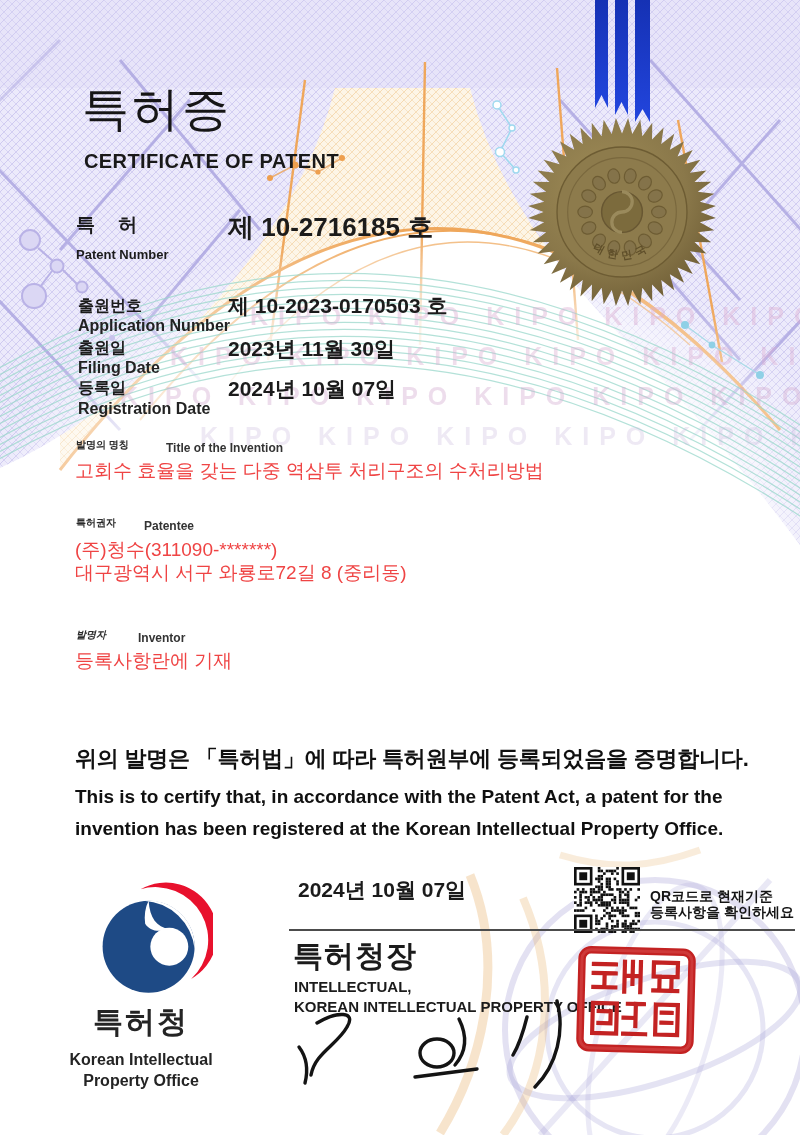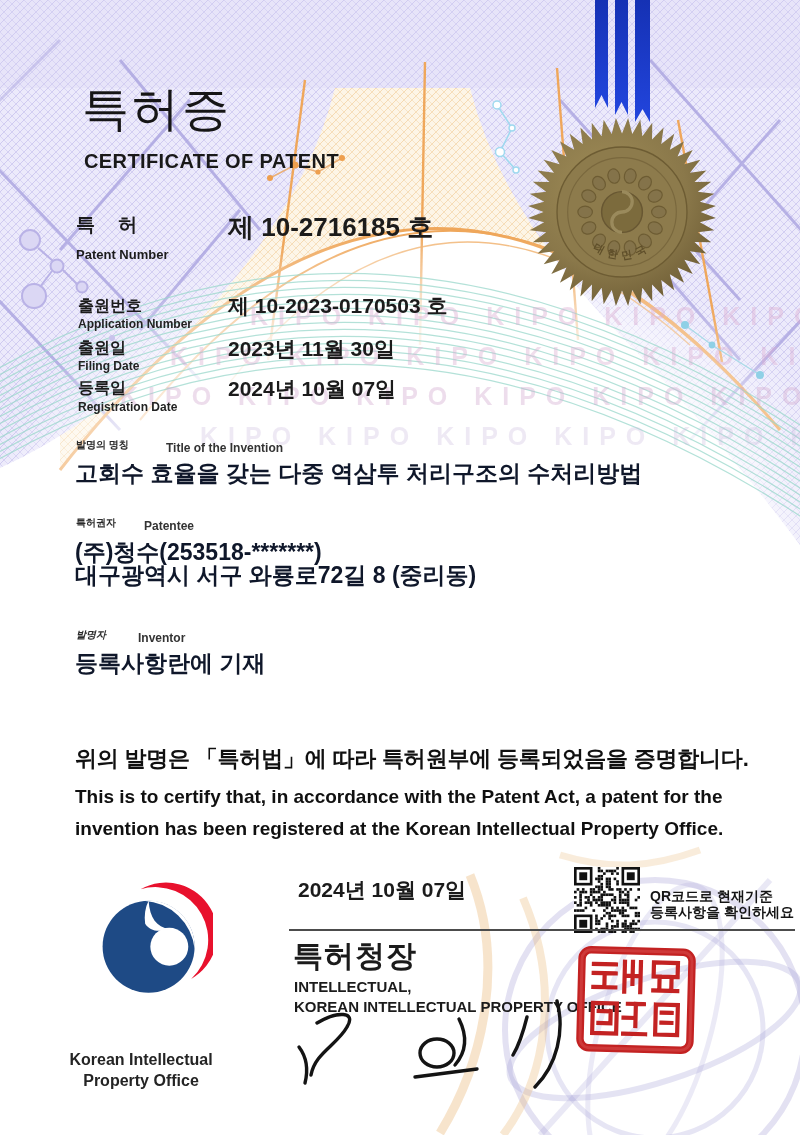--- a/index.html
+++ b/index.html
@@ -13,29 +13,29 @@
   svg{display:block;}
   
   .title-kr{left:82px;top:78px;font-size:47px;font-weight:400;letter-spacing:3px;color:#161616;}
   .title-en{left:84px;top:150px;font-size:20px;font-weight:800;letter-spacing:.4px;color:#191919;}
 
   .r1-label{left:76px;top:212px;font-size:19px;font-weight:800;letter-spacing:9px;}
   .r1-en{left:76px;top:247px;font-size:13px;font-weight:700;}
   .r1-value{left:228px;top:210px;font-size:26px;font-weight:800;}
 
   .f-label{font-size:16px;font-weight:800;}
-  .f-en{font-size:12px;font-weight:700;color:#222;}
+  .f-en{font-size:16px;font-weight:700;color:#222;}
   .f-value{font-size:21px;font-weight:800;}
   .r2-label{left:78px;top:296px;} .r2-en{left:78px;top:317px;} .r2-value{left:228px;top:292px;}
   .r3-label{left:78px;top:338px;} .r3-en{left:78px;top:359px;} .r3-value{left:228px;top:335px;}
   .r4-label{left:78px;top:378px;} .r4-en{left:78px;top:400px;} .r4-value{left:228px;top:375px;}
 
   .sec-label{font-size:10px;font-weight:800;color:#2a2a2a;}
   .sec-en{font-size:12px;font-weight:700;color:#333;}
-  .sec-value{font-size:23px;font-weight:700;color:#0f172a;}
+  .sec-value{font-size:19px;font-weight:400;color:#ef4444;}
   .inv-label{left:76px;top:438px;} .inv-en{left:166px;top:441px;} .inv-value{left:75px;top:458px;}
   .pat-label{left:76px;top:516px;} .pat-en{left:144px;top:519px;}
   .pat-name{left:75px;top:537px;} .pat-addr{left:75px;top:560px;}
   .invr-label{left:76px;top:628px;font-style:italic;} .invr-en{left:138px;top:631px;} .invr-value{left:75px;top:648px;}
 
   .stmt-kr{left:75px;top:744px;font-size:22px;font-weight:800;color:#101010;letter-spacing:-.2px;}
   .stmt-en{left:75px;top:781px;width:706px;font-size:19px;font-weight:800;line-height:32px;color:#101010;}
 
   .issue-date{left:298px;top:876px;font-size:21px;font-weight:700;}
   .qr-caption{left:650px;top:888px;font-size:14px;font-weight:800;line-height:16px;color:#151515;}
@@ -233,21 +233,21 @@
   <div class="abs f-label r4-label">등록일</div>
   <div class="abs f-en r4-en">Registration Date</div>
   <div class="abs f-value r4-value">2024년 10월 07일</div>
 
   <div class="abs sec-label inv-label">발명의 명칭</div>
   <div class="abs sec-en inv-en">Title of the Invention</div>
   <div class="abs sec-value inv-value">고회수 효율을 갖는 다중 역삼투 처리구조의 수처리방법</div>
 
   <div class="abs sec-label pat-label">특허권자</div>
   <div class="abs sec-en pat-en">Patentee</div>
-  <div class="abs sec-value pat-name">(주)청수(253518-*******)</div>
+  <div class="abs sec-value pat-name">(주)청수(311090-*******)</div>
   <div class="abs sec-value pat-addr">대구광역시 서구 와룡로72길 8 (중리동)</div>
 
   <div class="abs sec-label invr-label">발명자</div>
   <div class="abs sec-en invr-en">Inventor</div>
   <div class="abs sec-value invr-value">등록사항란에 기재</div>
 
   <div class="abs stmt-kr">위의 발명은 「특허법」에 따라 특허원부에 등록되었음을 증명합니다.</div>
   <div class="abs stmt-en">This is to certify that, in accordance with the Patent Act, a patent for the invention has been registered at the Korean Intellectual Property Office.</div>
 
   <div class="abs issue-date">2024년 10월 07일</div>
@@ -503,18 +503,19 @@
     </g>
   </svg>
 
   <svg class="abs" style="left:98px;top:880px" width="115" height="115" viewBox="0 0 100 100">
     <path d="M 37,8 A 46,46 0 0 1 81,86 A 40,40 0 0 0 37,8 Z" fill="#e8112d"></path>
     <circle cx="44" cy="58" r="40" fill="#1e4a85"></circle>
     <path d="M 40,18 A 40,40 0 0 1 84,60 A 47,47 0 0 0 40,18 Z" fill="#ffffff"></path>
     <circle cx="62" cy="58" r="16.5" fill="#ffffff"></circle>
     <path d="M 44,18 C 45,33 51,41 62,42.5 C 52,46 45,44 41,38 C 40,31 41,24 44,18 Z" fill="#ffffff"></path>
   </svg>
+  <div class="abs logo-kr">특허청</div>
   <div class="abs logo-en">
     <div>Korean Intellectual</div>
     <div>Property Office</div>
   </div>
 
 </div>
 
 </body></html>

